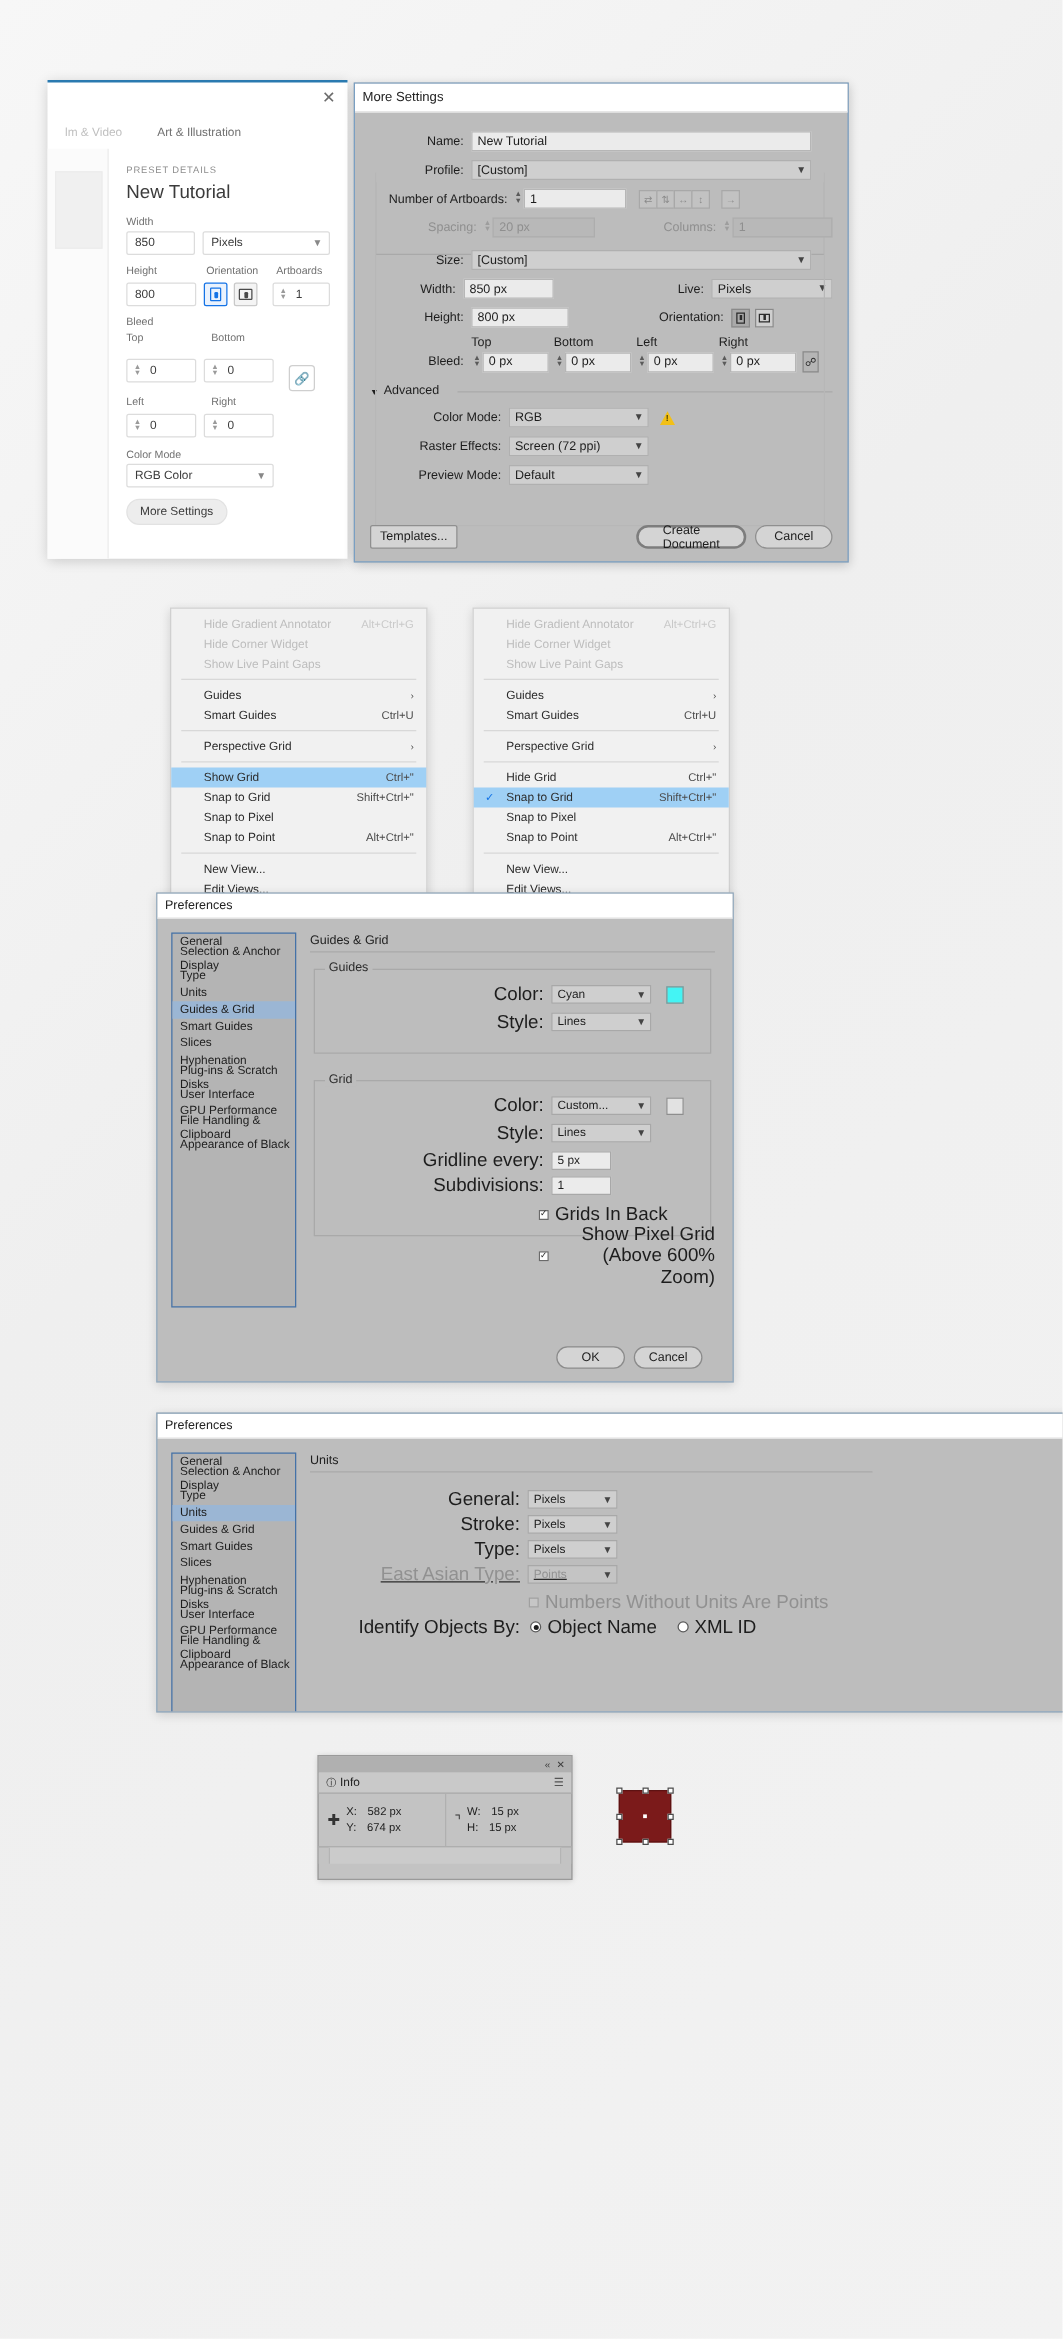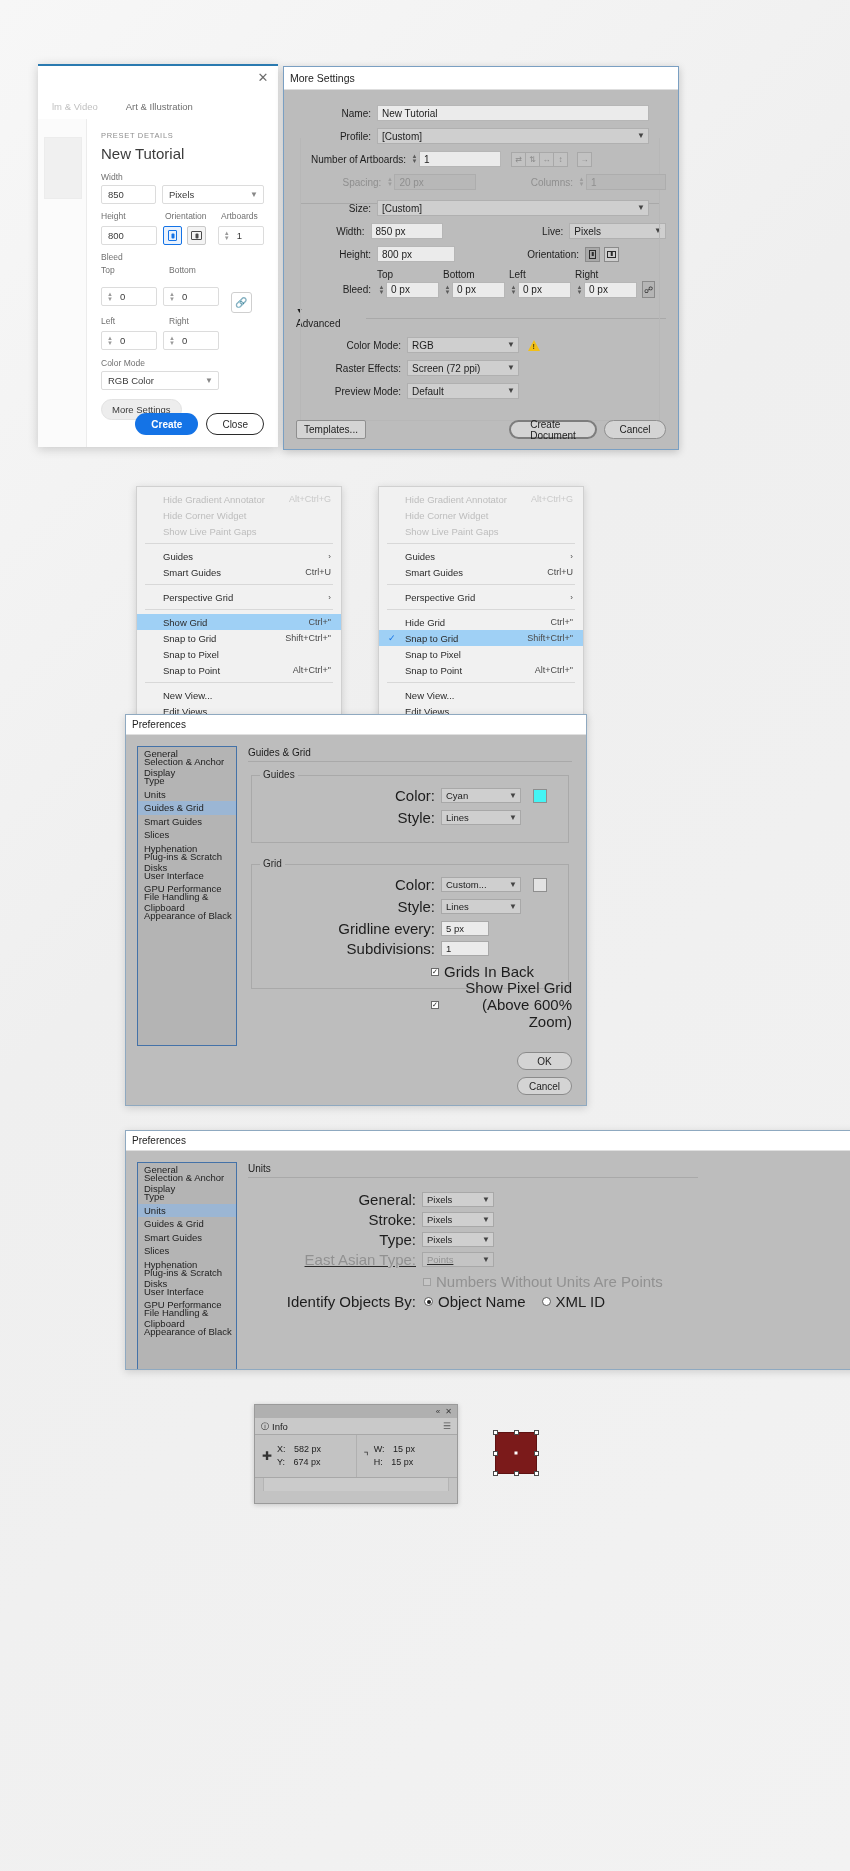--- a/index.html
+++ b/index.html
@@ -135,21 +135,21 @@
     justify-content:center; line-height:5px; font-size:6px; color:#5a5a5a;
   }
   .spin.dim { color:#9d9d9d; }
   .ms-spinbox { display:flex; align-items:center; }
   .ms-iconbtn {
     width:15px;height:15px;border:1px solid #a8a8a8;background:#c2c2c2;
     display:flex;align-items:center;justify-content:center;font-size:8px;color:#8a8a8a;
     margin-right:-1px;
   }
   .ms-advanced {
-    font-size:10px; color:#1d1d1d; display:flex; align-items:flex-start; gap:4px;flex-direction:column;
+    font-size:10px; color:#1d1d1d; display:flex; align-items:flex-end; gap:4px;
   }
   .warn-tri {
     width:0;height:0;border-left:6px solid transparent;border-right:6px solid transparent;
     border-bottom:11px solid #f2c017; position:relative;
   }
   .warn-tri::after{content:"!";position:absolute;left:-1.5px;top:3px;font-size:7px;color:#4a3b00;font-weight:bold;}
   .ms-btn {
     height:19px; padding:0 24px; border:1px solid #8f8f8f; border-radius:10px;
     background:#d4d4d4; font-size:10px; color:#1d1d1d;
     display:flex; align-items:center; justify-content:center;
@@ -338,24 +338,20 @@
 
     <div class="nd-flabel">Color Mode</div>
     <div class="nd-select" style="width:118px;">
       <span>RGB Color</span>
       <span class="chev">▼</span>
     </div>
 
     <div class="nd-more">More Settings</div>
   </div>
 
-  <div class="nd-footer">
-    <div class="btn-create">Create</div>
-    <div class="btn-close">Close</div>
-  </div>
 </div>
 
 <div class="abs" id="moresettings">
   <div class="ms-title">More Settings</div>
   <div class="ms-body">
 
     <div class="ms-row" style="margin-top:6px;">
       <div class="ms-lab" style="width:75px;">Name:</div>
       <div class="ms-txt" style="width:272px;margin-left:6px;">New Tutorial</div>
     </div>
@@ -699,21 +695,21 @@
     <div class="abs" style="left:183px;top:216px;display:flex;align-items:center;gap:5px;">
       <span class="pf-cb">✓</span>
       <span class="pf-lab">Grids In Back</span>
     </div>
     <div class="abs" style="left:183px;top:232px;display:flex;align-items:center;gap:5px;">
       <span class="pf-cb">✓</span>
       <span class="pf-lab">Show Pixel Grid (Above 600% Zoom)</span>
     </div>
   </div>
 
-  <div class="abs" style="right:14px; bottom:10px; display:flex; gap:7px;flex-direction:column;">
+  <div class="abs" style="right:24px; bottom:10px; display:flex; gap:7px;">
     <div class="pf-btn">OK</div>
     <div class="pf-btn">Cancel</div>
   </div>
 </div>
 
 <div class="abs prefs" id="prefs2" style="left:125px; top:1130px; width:970px; height:240px; overflow:hidden;">
   <div class="prefs-title">Preferences</div>
 
   <div class="prefs-list" id="prefs2-nav" style="left:11px; top:31px; width:100px; height:300px;">
       <div class="li">General</div>

